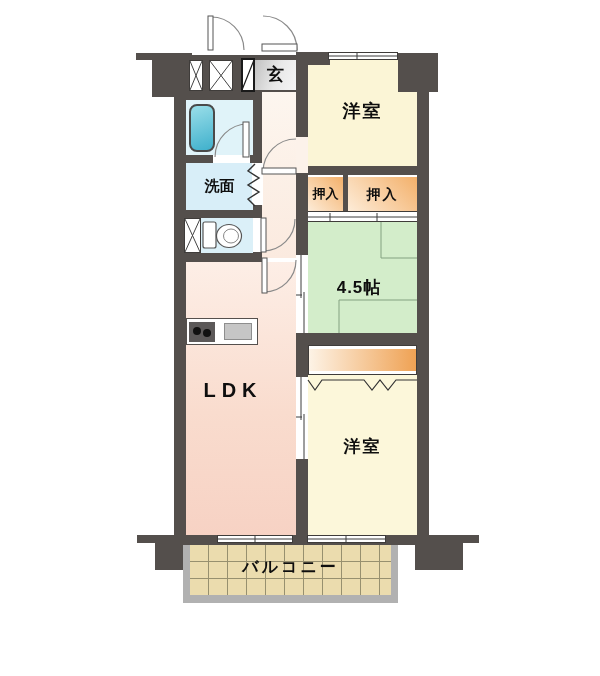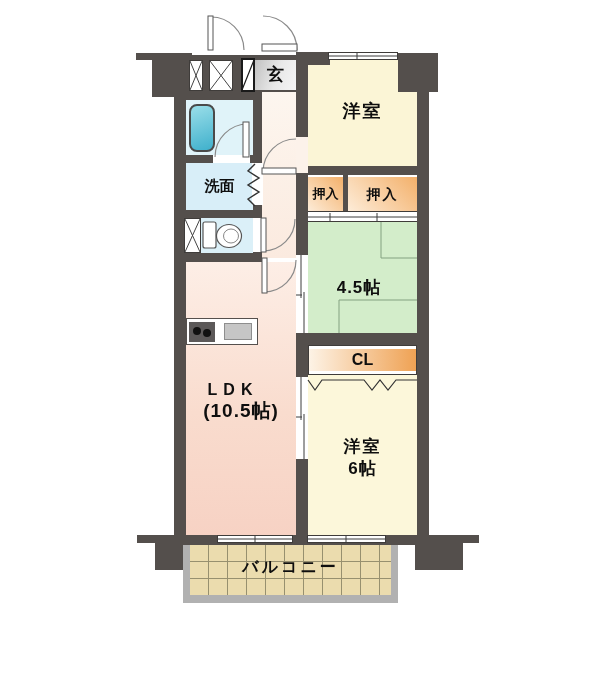--- a/index.html
+++ b/index.html
@@ -130,20 +130,17 @@
 
     <circle cx="197" cy="331" r="4" fill="#111"></circle>
     <circle cx="207" cy="333" r="4" fill="#111"></circle>
   </svg>
 
   <div class="lbl" style="left:255px;top:60px;width:41px;height:30px;font-size:17px">玄</div>
   <div class="lbl" style="left:308px;top:98px;width:109px;height:26px;font-size:18px;letter-spacing:2px">洋室</div>
   <div class="lbl" style="left:308px;top:182px;width:35px;height:24px;font-size:13px">押入</div>
   <div class="lbl" style="left:348px;top:182px;width:69px;height:24px;font-size:14px;letter-spacing:2px">押入</div>
   <div class="lbl" style="left:308px;top:276px;width:102px;height:24px;font-size:17px;letter-spacing:1px">4.5帖</div>
-  <div class="lbl" style="left:308px;top:345px;width:109px;height:30px;font-size:16px">CL</div>
   <div class="lbl" style="left:186px;top:172px;width:67px;height:28px;font-size:15px">洗面</div>
-  <div class="lbl" style="left:186px;top:379px;width:94px;height:22px;font-size:16px;letter-spacing:6px">LDK</div>
-  <div class="lbl" style="left:180px;top:401px;width:122px;height:20px;font-size:19px;letter-spacing:1px">(10.5帖)</div>
+  <div class="lbl" style="left:186px;top:379px;width:94px;height:22px;font-size:20px;letter-spacing:6px">LDK</div>
   <div class="lbl" style="left:308px;top:436px;width:109px;height:22px;font-size:17px;letter-spacing:2px">洋室</div>
-  <div class="lbl" style="left:308px;top:458px;width:109px;height:22px;font-size:17px;letter-spacing:1px">6帖</div>
 
 </div>
 
 </body></html>

